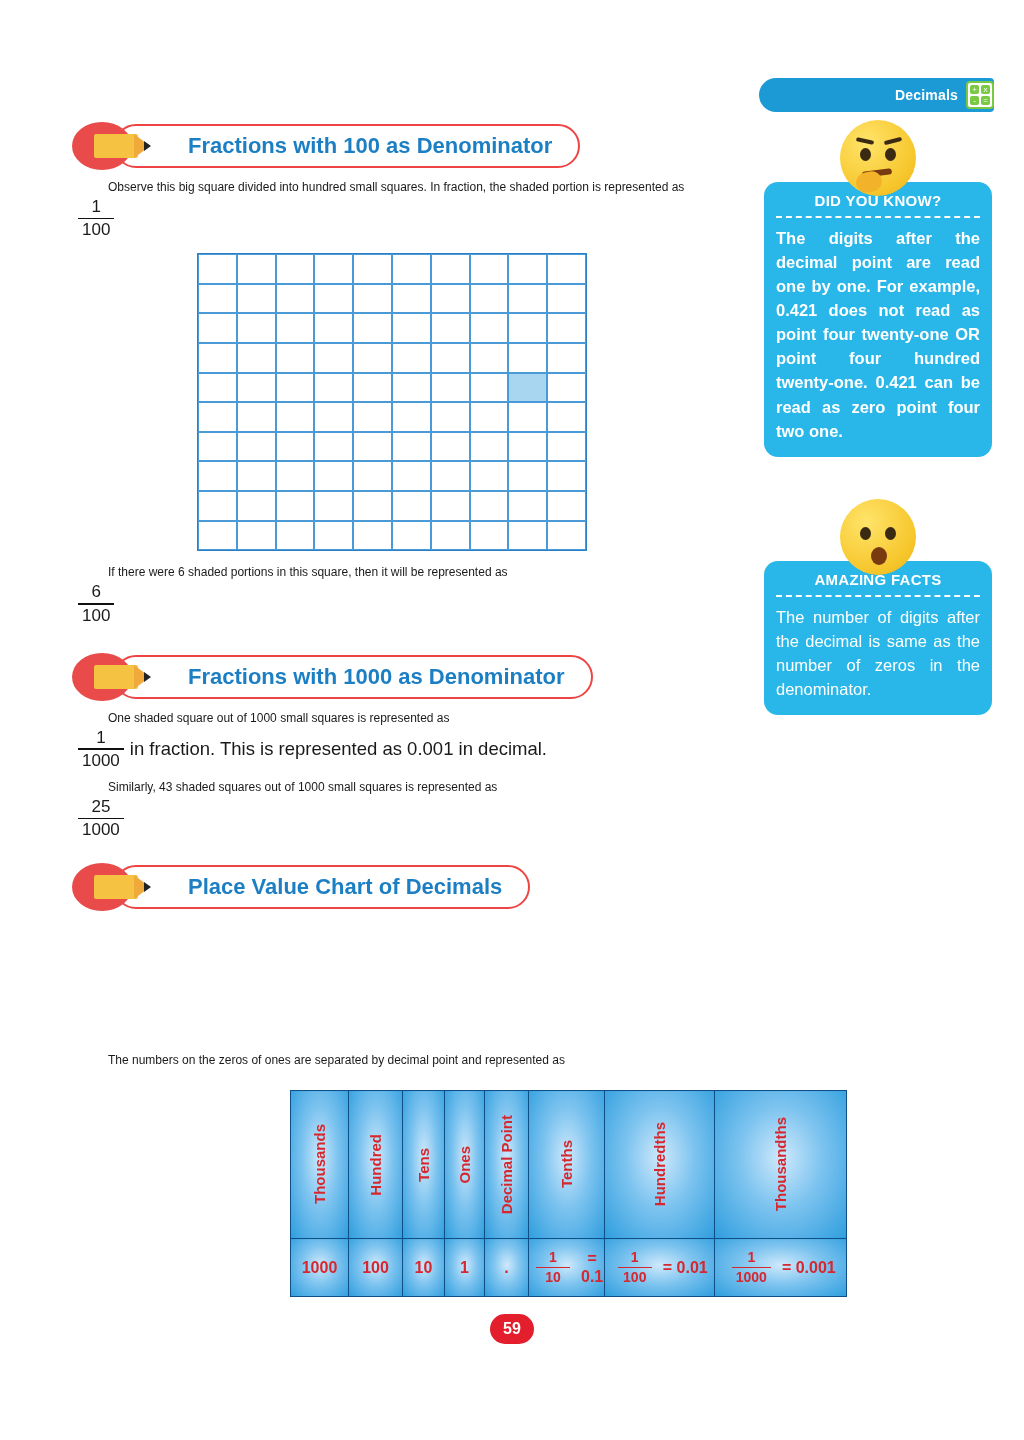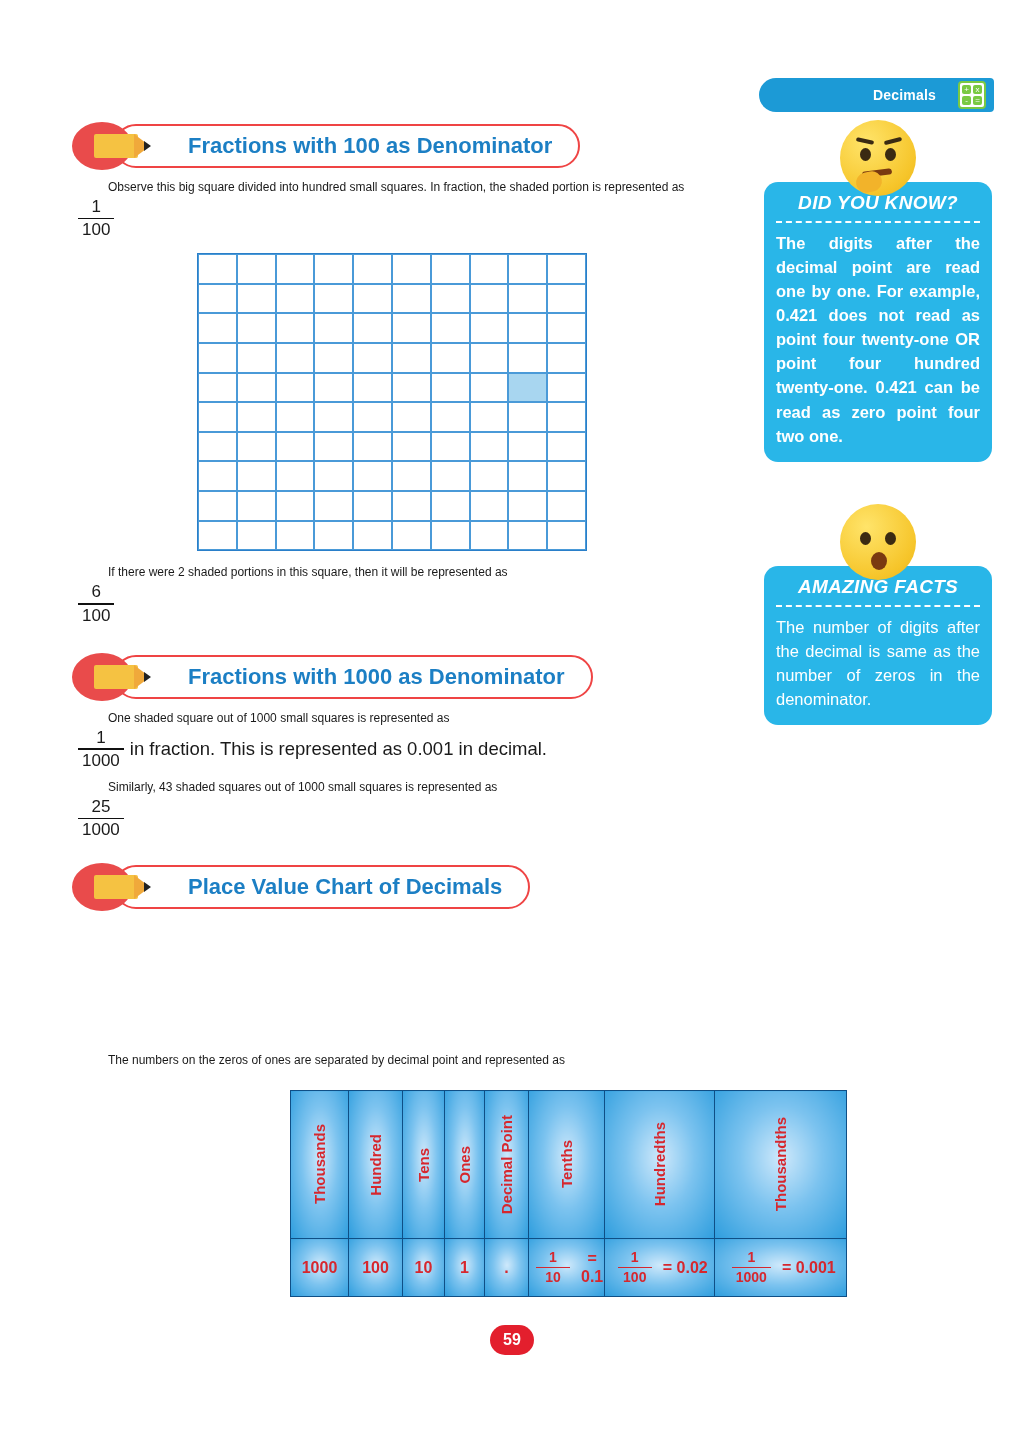--- a/index.html
+++ b/index.html
@@ -17,21 +17,21 @@
     padding:0;
   }
 
   
   .header-tab {
     position:absolute; top:78px; right:30px;
     height:34px; width:235px;
     background:#1c9ad6;
     border-radius:17px 4px 4px 17px;
     display:flex; align-items:center; justify-content:flex-end;
-    padding-right:8px; gap:22px;
+    gap:8px;
   }
   .header-tab .htitle {
     color:#ffffff; font-size:14px; font-weight:bold;
     letter-spacing:.2px;
   }
   .calc-icon {
     width:28px; height:28px; background:#ffffff; border:2px solid #7ac943;
     border-radius:4px; display:grid; grid-template-columns:1fr 1fr; grid-template-rows:1fr 1fr;
     gap:2px; padding:2px;
   }
@@ -108,24 +108,23 @@
   .hundred-grid div.shaded { background:#a8d6f0; }
 
   
   .right-col { position:absolute; right:32px; top:120px; width:228px; }
 
   .fact-box {
     background:#29b6e8; border-radius:14px; color:#fff; padding:10px 12px 14px 12px;
     position:relative;
   }
   .fact-title {
-    text-align:center; font-weight:bold; font-size:19px; letter-spacing:.3px;
+    text-align:center; font-weight:bold; font-size:15px; letter-spacing:.3px;
     padding-bottom:7px; margin-bottom:8px;
     border-bottom:2px dashed #ffffff;
-    font-style:italic;
   }
   .fact-body { font-size:16.5px; line-height:1.46; font-weight:bold; text-align:justify; }
   .fact-body.light { font-weight:normal; }
 
   .emoji {
     width:76px; height:76px; border-radius:50%;
     margin:0 auto -14px auto; position:relative;
     background:radial-gradient(circle at 35% 30%, #ffe46a, #f6c52a 70%, #e8b21c 100%);
     z-index:3;
   }
@@ -165,21 +164,21 @@
     color:#d6272e; font-weight:bold; font-size:15px; white-space:nowrap;
     margin:0 auto;
   }
   .pv-val td { height:58px; color:#d6272e; font-weight:bold; font-size:16px; }
   .pv-val .cellflex { display:flex; align-items:center; justify-content:center; gap:5px; }
   .pv-val .frac .num, .pv-val .frac .den { color:#d6272e; font-size:14px; }
   .pv-val .frac .bar { background:#d6272e; }
 
   
   .page-num {
-    position:absolute; left:0; right:0; bottom:85px; margin:auto;
+    position:absolute; left:0; right:0; bottom:96px; margin:auto;
     width:44px; height:30px; background:#e31f2d; border-radius:15px;
     color:#fff; font-weight:bold; font-size:16px;
     display:flex; align-items:center; justify-content:center;
   }
 </style>
 </head>
 <body>
 
 <div class="page">
 
@@ -314,21 +313,21 @@
           <div></div>
           <div></div>
           <div></div>
           <div></div>
           <div></div>
           <div></div>
           <div></div>
         </div>
     </div>
 
-    <p class="body-text indent">If there were 2 shaded portions in this square, then it will be represented as</p>
+    <p class="body-text indent">If there were 6 shaded portions in this square, then it will be represented as</p>
     <div class="inline-line">
       <span class="frac">
         <span class="num">6</span>
         <span class="bar"></span>
         <span class="den">100</span>
       </span>
     </div>
 
     <div class="heading-row" style="margin-top:26px">
       <div class="heading-pill">
@@ -448,21 +447,21 @@
                 <span>= 0.1</span>
               </div>
             </td>
             <td>
               <div class="cellflex">
                 <span class="frac">
                   <span class="num">1</span>
                   <span class="bar"></span>
                   <span class="den">100</span>
                 </span>
-                <span>= 0.02</span>
+                <span>= 0.01</span>
               </div>
             </td>
             <td>
               <div class="cellflex">
                 <span class="frac">
                   <span class="num">1</span>
                   <span class="bar"></span>
                   <span class="den">1000</span>
                 </span>
                 <span>= 0.001</span>

